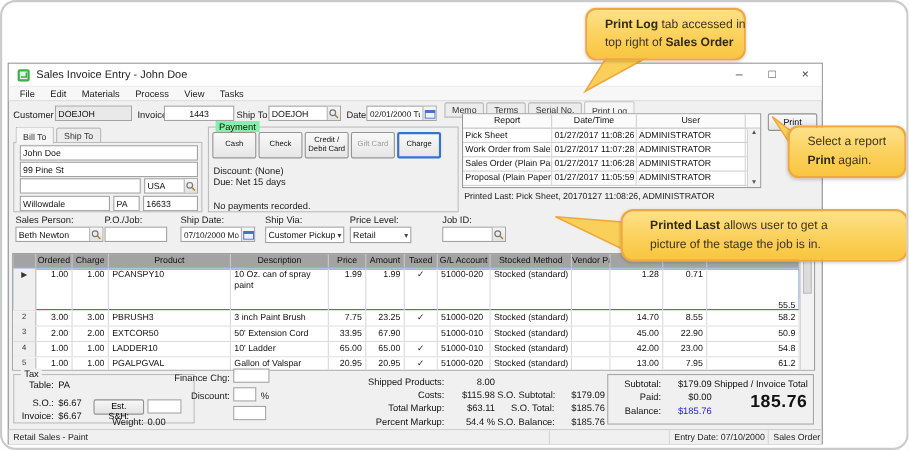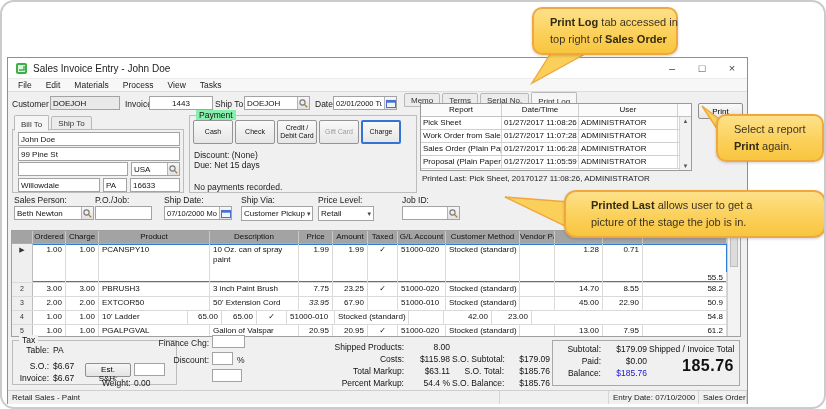--- a/index.html
+++ b/index.html
@@ -287,21 +287,21 @@
         <div id="ghead">
             <div class="gh ta-c" style="width: 21px;"></div>
             <div class="gh ta-c" style="width: 33px;">Ordered</div>
             <div class="gh ta-c" style="width: 33px;">Charge</div>
             <div class="gh ta-c" style="width: 111px;">Product</div>
             <div class="gh ta-c" style="width: 89px;">Description</div>
             <div class="gh ta-c" style="width: 34px;">Price</div>
             <div class="gh ta-c" style="width: 35px;">Amount</div>
             <div class="gh ta-c" style="width: 30px;">Taxed</div>
             <div class="gh ta-c" style="width: 48px;">G/L Account</div>
-            <div class="gh ta-c" style="width: 74px;">Customer Method</div>
+            <div class="gh ta-c" style="width: 74px;">Stocked Method</div>
             <div class="gh ta-c" style="width: 35px;">Vendor Pa..</div>
             <div class="gh ta-c" style="width: 48px;"></div>
             <div class="gh ta-c" style="width: 40px;"></div>
             <div class="gh ta-c" style="flex: 1 1 0%;"></div>
           </div>
         <div id="gbody">
             <div class="gr selrow">
               <div class="gc selcell" style="width: 21px;">▶</div>
               <div class="gc ta-r" style="width: 33px;">1.00</div>
               <div class="gc ta-r" style="width: 33px;">1.00</div>
@@ -332,34 +332,35 @@
               <div class="gc ta-r" style="width: 48px;">14.70</div>
               <div class="gc ta-r" style="width: 40px;">8.55</div>
               <div class="gc ta-r" style="flex: 1 1 0%;">58.2</div>
             </div>
             <div class="gr">
               <div class="gc selcell" style="width: 21px;">3</div>
               <div class="gc ta-r" style="width: 33px;">2.00</div>
               <div class="gc ta-r" style="width: 33px;">2.00</div>
               <div class="gc ta-l" style="width: 111px;">EXTCOR50</div>
               <div class="gc ta-l wrap" style="width: 89px;">50' Extension Cord</div>
-              <div class="gc ta-r" style="width: 34px; font-style: italic;">33.95</div>
+              <div class="gc ta-r" style="width: 34px;">33.95</div>
               <div class="gc ta-r" style="width: 35px;">67.90</div>
               <div class="gc ta-c" style="width: 30px;"></div>
               <div class="gc ta-l" style="width: 48px;">51000-010</div>
               <div class="gc ta-l" style="width: 74px;">Stocked (standard)</div>
               <div class="gc ta-l" style="width: 35px;"></div>
               <div class="gc ta-r" style="width: 48px;">45.00</div>
               <div class="gc ta-r" style="width: 40px;">22.90</div>
               <div class="gc ta-r" style="flex: 1 1 0%;">50.9</div>
             </div>
             <div class="gr">
               <div class="gc selcell" style="width: 21px;">4</div>
               <div class="gc ta-r" style="width: 33px;">1.00</div>
               <div class="gc ta-r" style="width: 33px;">1.00</div>
+              <div class="gc ta-l" style="width: 111px;">LADDER10</div>
               <div class="gc ta-l wrap" style="width: 89px;">10' Ladder</div>
               <div class="gc ta-r" style="width: 34px;">65.00</div>
               <div class="gc ta-r" style="width: 35px;">65.00</div>
               <div class="gc ta-c" style="width: 30px;">✓</div>
               <div class="gc ta-l" style="width: 48px;">51000-010</div>
               <div class="gc ta-l" style="width: 74px;">Stocked (standard)</div>
               <div class="gc ta-l" style="width: 35px;"></div>
               <div class="gc ta-r" style="width: 48px;">42.00</div>
               <div class="gc ta-r" style="width: 40px;">23.00</div>
               <div class="gc ta-r" style="flex: 1 1 0%;">54.8</div>

